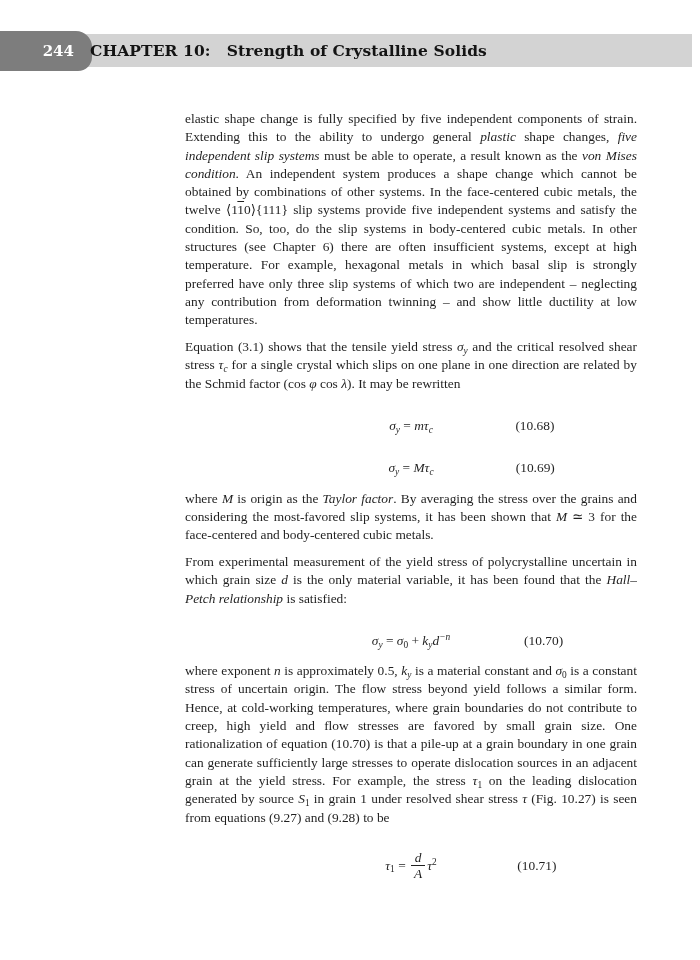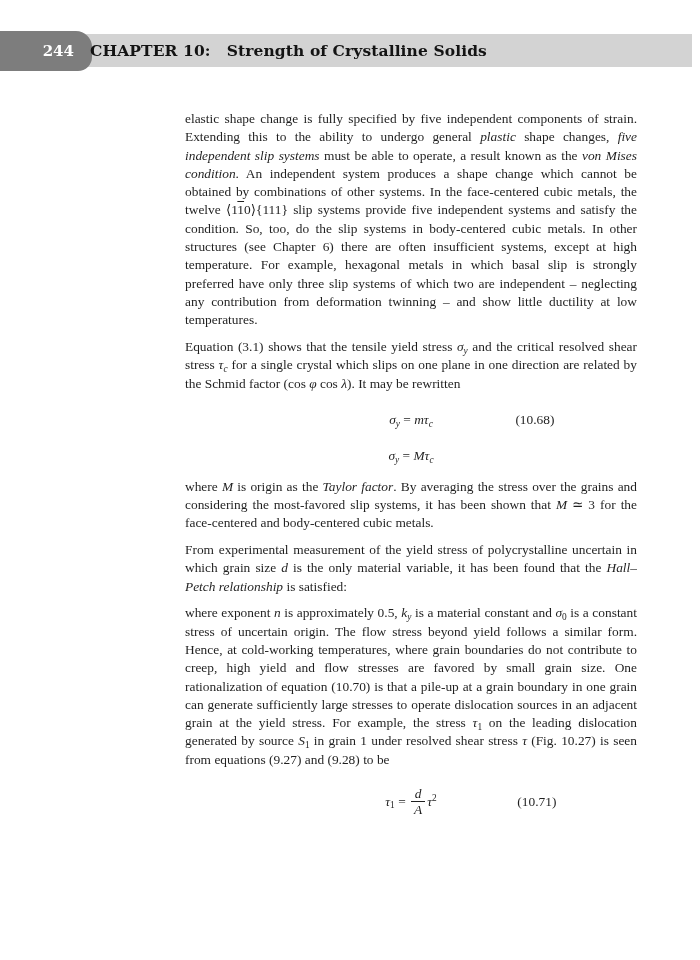--- a/index.html
+++ b/index.html
@@ -33,21 +33,21 @@
     font-size:13.4px;line-height:18.3px;color:var(--body_text,#1f1f1f);
     text-align:justify;
   }
   .para{margin:0 0 8.5px 0;padding:0;}
   .i{font-style:italic;}
   .ol{text-decoration:overline;}
   .sub{font-size:0.7em;vertical-align:-0.3em;line-height:0;}
   .sup{font-size:0.7em;vertical-align:0.5em;line-height:0;}
   .eqrow{
     display:grid;grid-template-columns:1fr auto 1fr;align-items:center;
-    margin:18px 0 12px 0;
+    margin:24px 0 12px 0;
   }
   .eq{text-align:center;white-space:nowrap;}
   .eqlabel{text-align:center;}
   .frac{
     display:inline-block;vertical-align:middle;text-align:center;
     line-height:1.12;margin:0 2px;position:relative;top:-1px;
   }
   .fnum{display:block;padding:0 3px;}
   .fden{display:block;border-top:1px solid currentColor;padding:0 3px;}
 </style>
@@ -67,22 +67,28 @@
     <p class="para"><span>elastic shape change is fully specified by five independent components of strain. Extending this to the ability to undergo general </span><span class="i">plastic</span><span> shape changes, </span><span class="i">five independent slip systems</span><span> must be able to operate, a result known as the </span><span class="i">von Mises condition</span><span>. An independent system produces a shape change which cannot be obtained by combinations of other systems. In the face-centered cubic metals, the twelve ⟨1</span><span class="ol">1</span><span>0⟩{111} slip systems provide five independent systems and satisfy the condition. So, too, do the slip systems in body-centered cubic metals. In other structures (see Chapter 6) there are often insufficient systems, except at high temperature. For example, hexagonal metals in which basal slip is strongly preferred have only three slip systems of which two are independent – neglecting any contribution from deformation twinning – and show little ductility at low temperatures.</span></p>
     <p class="para"><span>Equation (3.1) shows that the tensile yield stress </span><span class="i">σ</span><span class="i sub">y</span><span> and the critical resolved shear stress </span><span class="i">τ</span><span class="i sub">c</span><span> for a single crystal which slips on one plane in one direction are related by the Schmid factor (cos </span><span class="i">φ</span><span> cos </span><span class="i">λ</span><span>). It may be rewritten</span></p>
     <div class="eqrow">
       <span></span>
       <span class="eq"><span class="i">σ</span><span class="i sub">y</span><span> = </span><span class="i">m</span><span class="i">τ</span><span class="i sub">c</span></span>
       <span class="eqlabel">(10.68)</span>
     </div>
     <div class="eqrow">
       <span></span>
       <span class="eq"><span class="i">σ</span><span class="i sub">y</span><span> = </span><span class="i">M</span><span class="i">τ</span><span class="i sub">c</span></span>
+      <span class="eqlabel">(10.69)</span>
     </div>
     <p class="para"><span>where </span><span class="i">M</span><span> is origin as the </span><span class="i">Taylor factor</span><span>. By averaging the stress over the grains and considering the most-favored slip systems, it has been shown that </span><span class="i">M</span><span> ≃ 3 for the face-centered and body-centered cubic metals.</span></p>
     <p class="para"><span>From experimental measurement of the yield stress of polycrystalline uncertain in which grain size </span><span class="i">d</span><span> is the only material variable, it has been found that the </span><span class="i">Hall–Petch relationship</span><span> is satisfied:</span></p>
+    <div class="eqrow">
+      <span></span>
+      <span class="eq"><span class="i">σ</span><span class="i sub">y</span><span> = </span><span class="i">σ</span><span class="sub">0</span><span> + </span><span class="i">k</span><span class="i sub">y</span><span class="i">d</span><span class="i sup">−n</span></span>
+      <span class="eqlabel">(10.70)</span>
+    </div>
     <p class="para"><span>where exponent </span><span class="i">n</span><span> is approximately 0.5, </span><span class="i">k</span><span class="i sub">y</span><span> is a material constant and </span><span class="i">σ</span><span class="sub">0</span><span> is a constant stress of uncertain origin. The flow stress beyond yield follows a similar form. Hence, at cold-working temperatures, where grain boundaries do not contribute to creep, high yield and flow stresses are favored by small grain size. One rationalization of equation (10.70) is that a pile-up at a grain boundary in one grain can generate sufficiently large stresses to operate dislocation sources in an adjacent grain at the yield stress. For example, the stress </span><span class="i">τ</span><span class="sub">1</span><span> on the leading dislocation generated by source </span><span class="i">S</span><span class="sub">1</span><span> in grain 1 under resolved shear stress </span><span class="i">τ</span><span> (Fig. 10.27) is seen from equations (9.27) and (9.28) to be</span></p>
     <div class="eqrow">
       <span></span>
       <span class="eq"><span class="i">τ</span><span class="sub">1</span><span> = </span><span class="frac"><span class="fnum"><span class="i">d</span></span><span class="fden"><span class="i">A</span></span></span><span class="i">τ</span><span class="sup">2</span></span>
       <span class="eqlabel">(10.71)</span>
     </div>
   </main>
 
 </body></html>

